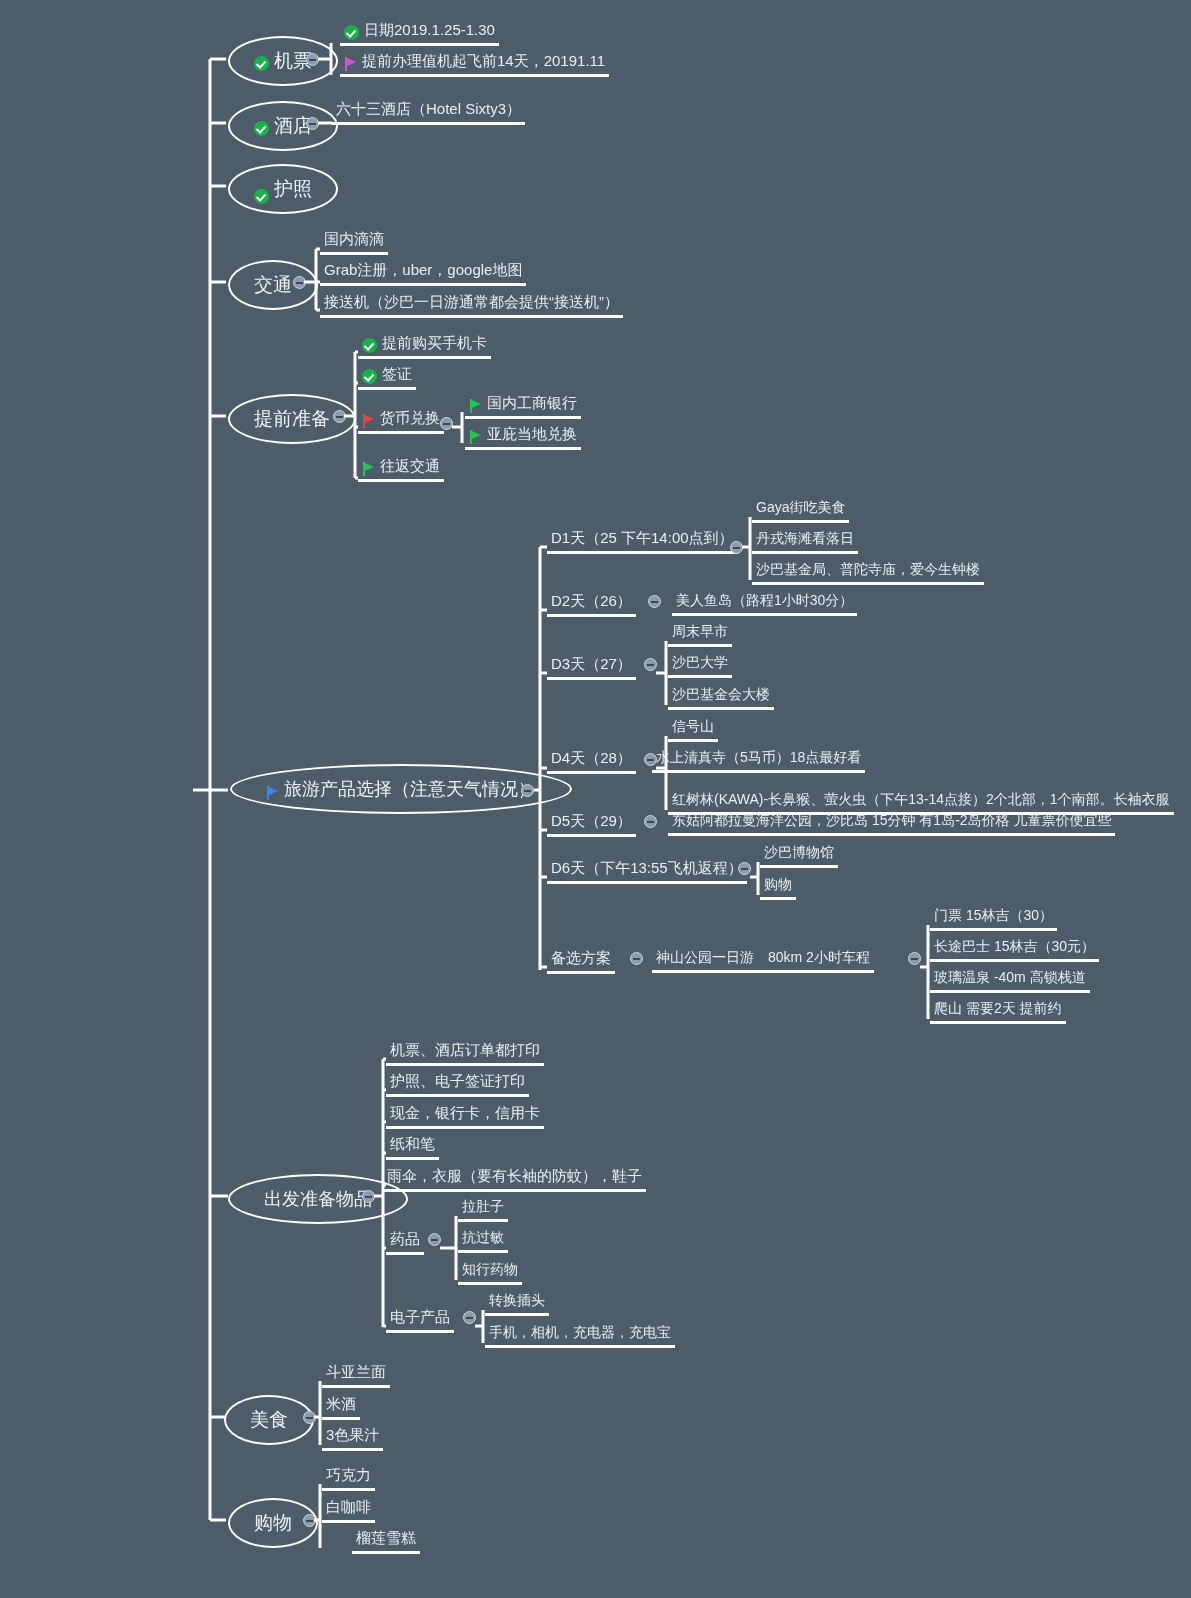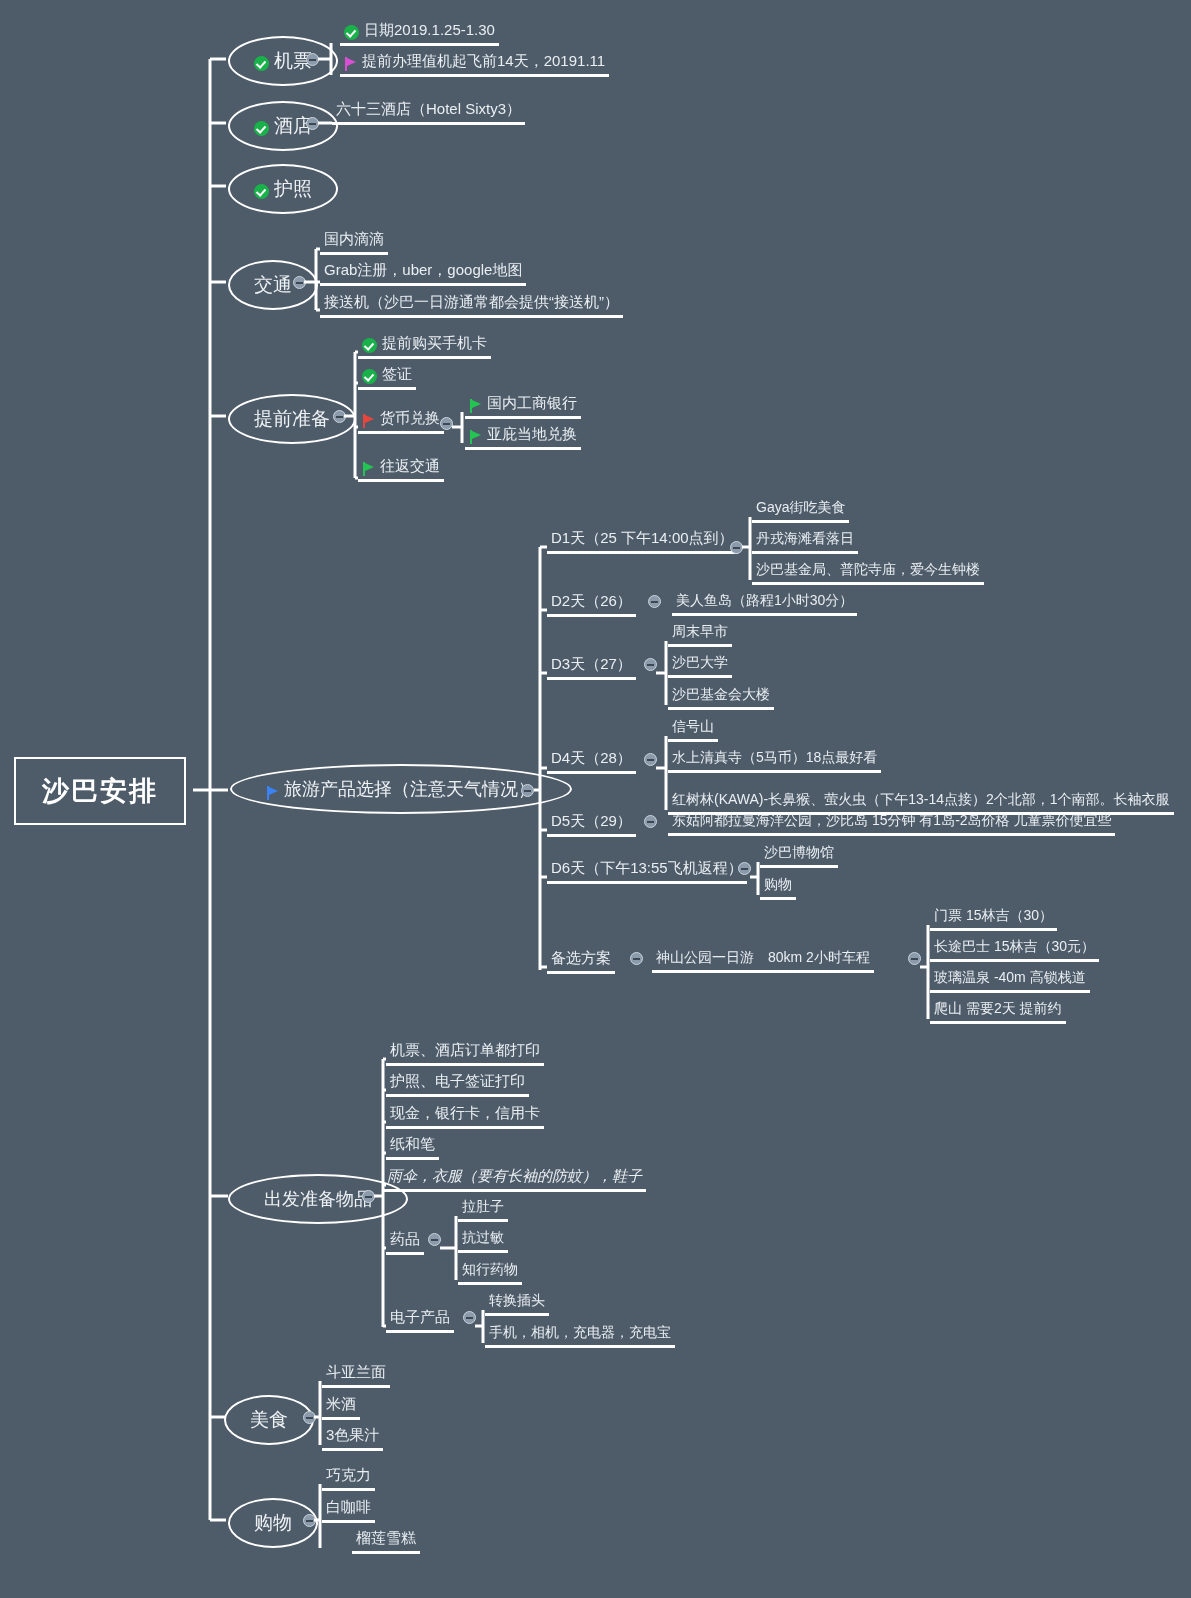--- a/index.html
+++ b/index.html
@@ -90,21 +90,20 @@
       <path d="M210 416 H226"></path>
       <path d="M210 790 H228"></path>
       <path d="M210 1196 H228"></path>
       <path d="M210 1417 H226"></path>
       <path d="M210 1520 H226"></path>
 
       <path d="M210 59 q0 -0 0 0"></path>
     </g>
   </svg>
 
-  <div class="node root" style="left:14px;top:757px;">沙巴安排</div>
 
   <div class="node oval" style="left:228px;top:36px;">
     <span class="ico check"></span>
     <span>机票</span>
   </div>
   <div class="toggle" style="left:306px;top:53px;"></div>
   <div class="node uline" style="left:340px;top:19px;">
     <span class="ico check"></span>
     <span>日期2019.1.25-1.30</span>
   </div>
@@ -120,21 +119,21 @@
 
   <div class="node oval" style="left:228px;top:101px;">
     <span class="ico check"></span>
     <span>酒店</span>
   </div>
   <div class="toggle" style="left:306px;top:117px;"></div>
   <div class="node uline" style="left:332px;top:98px;">
     <span>六十三酒店（Hotel Sixty3）</span>
   </div>
 
-  <div class="node oval" style="left:228px;top:164px;">
+  <div class="node oval" style="left:228px;top:164px;align-items:flex-end;">
     <span class="ico check"></span>
     <span>护照</span>
   </div>
 
   <div class="node oval" style="left:228px;top:260px;">
     <span>交通</span>
   </div>
   <div class="toggle" style="left:293px;top:276px;"></div>
   <div class="node uline" style="left:320px;top:228px;">
     <span>国内滴滴</span>
@@ -243,21 +242,21 @@
     <span>沙巴基金会大楼</span>
   </div>
 
   <div class="node uline" style="left:547px;top:747px;">
     <span>D4天（28）</span>
   </div>
   <div class="toggle" style="left:644px;top:753px;"></div>
   <div class="node uline sm" style="left:668px;top:716px;">
     <span>信号山</span>
   </div>
-  <div class="node uline sm" style="left:668px;top:747px;">
+  <div class="node uline sm" style="left:652px;top:747px;">
     <span>水上清真寺（5马币）18点最好看</span>
   </div>
   <div class="node uline sm" style="left:668px;top:789px;justify-content:center;">
     <span>红树林(KAWA)-长鼻猴、萤火虫（下午13-14点接）2个北部，1个南部。长袖衣服</span>
   </div>
 
   <div class="node uline" style="left:547px;top:810px;">
     <span>D5天（29）</span>
   </div>
   <div class="toggle" style="left:644px;top:815px;"></div>
@@ -306,21 +305,21 @@
   </div>
   <div class="node uline" style="left:386px;top:1070px;">
     <span>护照、电子签证打印</span>
   </div>
   <div class="node uline" style="left:386px;top:1102px;">
     <span>现金，银行卡，信用卡</span>
   </div>
   <div class="node uline" style="left:386px;top:1133px;">
     <span>纸和笔</span>
   </div>
-  <div class="node uline" style="left:383px;top:1165px;font-style:italic;">
+  <div class="node uline" style="left:383px;top:1165px;">
     <span>雨伞，衣服（要有长袖的防蚊），鞋子</span>
   </div>
 
   <div class="node uline" style="left:386px;top:1228px;">
     <span>药品</span>
   </div>
   <div class="toggle" style="left:428px;top:1233px;"></div>
   <div class="node uline sm" style="left:458px;top:1196px;">
     <span>拉肚子</span>
   </div>

